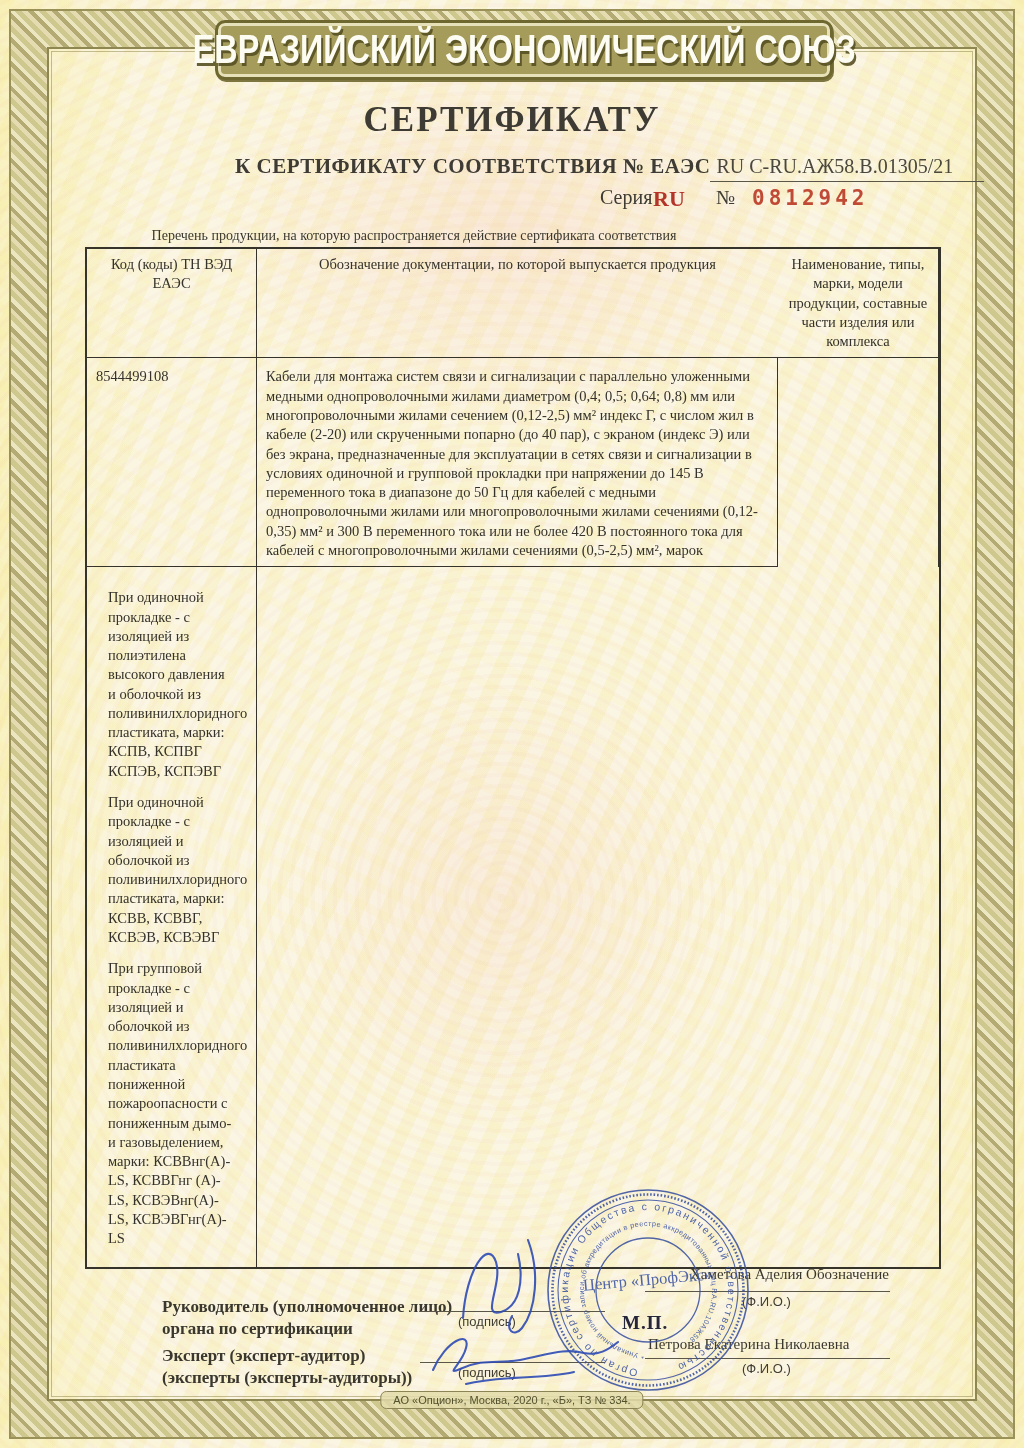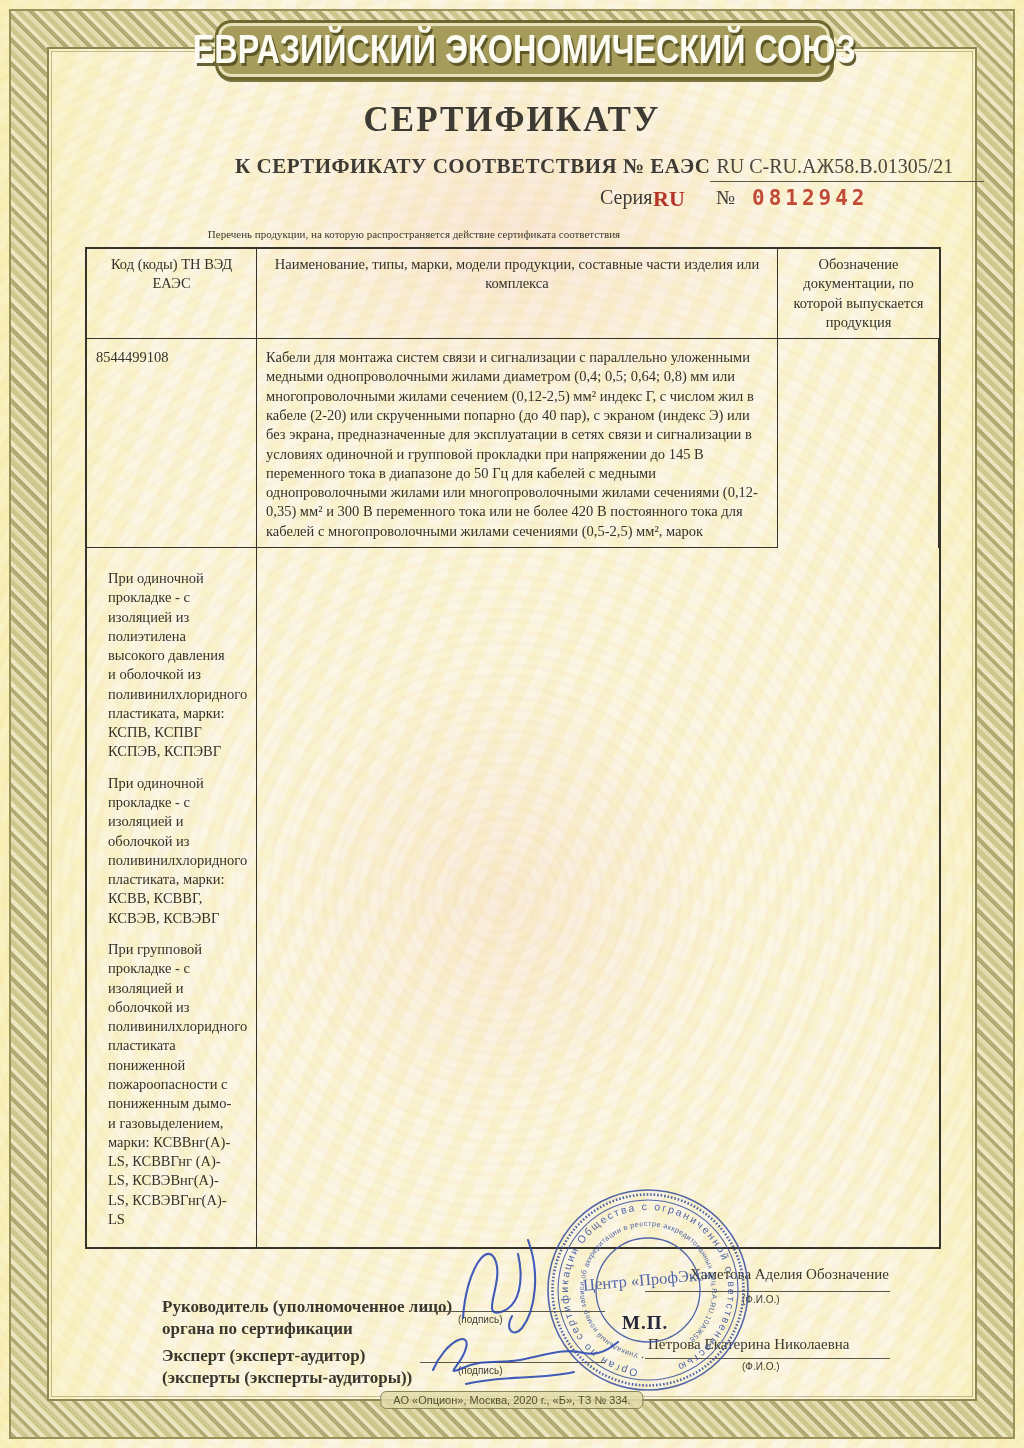--- a/index.html
+++ b/index.html
@@ -32,21 +32,21 @@
   .frame-inner-line{
     position:absolute;inset:51px;
     border:1px solid rgba(150,140,85,0.55);
     pointer-events:none;
   }
   
   .banner{
     position:absolute;left:215px;top:20px;width:612px;height:54px;
     background:#a59c5c;
     border:3px solid #6e672f;
-    border-radius:16px;
+    border-radius:10px;
     box-shadow:inset 0 0 0 3px #e7e1ba, 1px 2px 0 #7d7540;
     display:flex;align-items:center;justify-content:center;
     z-index:3;
   }
   .banner-text{
     font-family:"Liberation Sans", sans-serif;
     font-weight:bold;font-size:33px;color:#fdfcf2;
     letter-spacing:0px;white-space:nowrap;
     transform:scale(0.98,1.22);
     text-shadow:2px 2px 0 rgba(86,80,34,0.9);
@@ -71,21 +71,21 @@
   .series-row{position:absolute;top:186px;left:0;width:1024px;height:28px;}
   .series-label{position:absolute;left:600px;font-size:20px;color:#3d3b33;text-align:center;}
   .series-value{position:absolute;left:653px;font-size:22px;font-weight:bold;color:#b5342a;}
   .no-sign{position:absolute;left:716px;font-size:20px;color:#3d3b33;}
   .form-number{
     position:absolute;left:752px;font-size:21px;font-weight:bold;color:#c04a35;
     font-family:"DejaVu Sans Mono", monospace;letter-spacing:4px;
   }
   .intro{
     position:absolute;top:228px;left:0;width:828px;
-    text-align:center;font-size:11px;color:#3b392f;
+    text-align:center;font-size:14px;color:#3b392f;
   }
   
   .cert-table{
     position:absolute;left:85px;top:247px;width:856px;
     display:grid;grid-template-columns:170px 1fr 161px;
     border:2px solid #35332a;
     box-sizing:border-box;
     color:#34322a;
   }
   .cell{
@@ -112,21 +112,21 @@
   .head-label{left:162px;top:1296px;width:305px;}
   .expert-label{left:162px;top:1345px;width:330px;}
   .sig-line{position:absolute;border-top:1px solid #5a5648;height:0;}
   .sign-line-1{left:420px;top:1311px;width:185px;}
   .sign-line-2{left:420px;top:1362px;width:185px;}
   .fio-line-1{left:645px;top:1291px;width:245px;}
   .fio-line-2{left:645px;top:1358px;width:245px;}
   .small-caption{
     position:absolute;
     font-family:"Liberation Sans", sans-serif;
-    font-size:10px;color:#3f3d33;
+    font-size:13px;color:#3f3d33;
   }
   .sign-caption-1{left:458px;top:1314px;}
   .sign-caption-2{left:458px;top:1365px;}
   .fio-caption-1{left:742px;top:1294px;}
   .fio-caption-2{left:742px;top:1361px;}
   .person-name{position:absolute;font-size:15px;color:#3a382e;white-space:nowrap;}
   .name-1{left:690px;top:1266px;}
   .name-2{left:648px;top:1336px;}
   .mp{
     position:absolute;left:622px;top:1312px;
@@ -168,22 +168,22 @@
     <span class="series-label">Серия</span>
     <span class="series-value">RU</span>
     <span class="no-sign">№</span>
     <span class="form-number">0812942</span>
   </div>
 
   <div class="intro">Перечень продукции, на которую распространяется действие сертификата соответствия</div>
 
   <div class="cert-table">
     <div class="cell head">Код (коды) ТН ВЭД ЕАЭС</div>
+    <div class="cell head last-col">Обозначение документации, по которой выпускается продукция</div>
     <div class="cell head">Наименование, типы, марки, модели продукции, составные части изделия или комплекса</div>
-    <div class="cell head last-col">Обозначение документации, по которой выпускается продукция</div>
 
     <div class="cell">8544499108</div>
     <div class="cell desc-cell">Кабели для монтажа систем связи и сигнализации с параллельно уложенными медными однопроволочными жилами диаметром (0,4; 0,5; 0,64; 0,8) мм или многопроволочными жилами сечением (0,12-2,5) мм² индекс Г, с числом жил в кабеле (2-20) или скрученными попарно (до 40 пар),  с экраном (индекс Э) или без экрана, предназначенные для эксплуатации в сетях связи и сигнализации в условиях одиночной и групповой прокладки при напряжении до 145 В переменного тока в диапазоне до 50 Гц для кабелей с медными однопроволочными  жилами или многопроволочными жилами сечениями (0,12-0,35) мм² и 300 В переменного тока или не более 420 В постоянного тока для кабелей с многопроволочными жилами сечениями (0,5-2,5) мм², марок</div>
 
     <div class="cell last-row"></div>
     <div class="cell last-row row2-cell">
       <p>При одиночной прокладке - с изоляцией из полиэтилена высокого давления и оболочкой из поливинилхлоридного пластиката, марки: КСПВ, КСПВГ КСПЭВ,  КСПЭВГ</p>
       <p>При одиночной прокладке - с изоляцией и оболочкой из поливинилхлоридного пластиката, марки: КСВВ, КСВВГ, КСВЭВ, КСВЭВГ</p>
       <p>При групповой прокладке - с изоляцией и оболочкой из поливинилхлоридного пластиката пониженной пожароопасности с пониженным дымо- и газовыделением, марки:  КСВВнг(А)-LS, КСВВГнг (А)-LS, КСВЭВнг(А)-LS,  КСВЭВГнг(А)-LS</p>
     </div>

